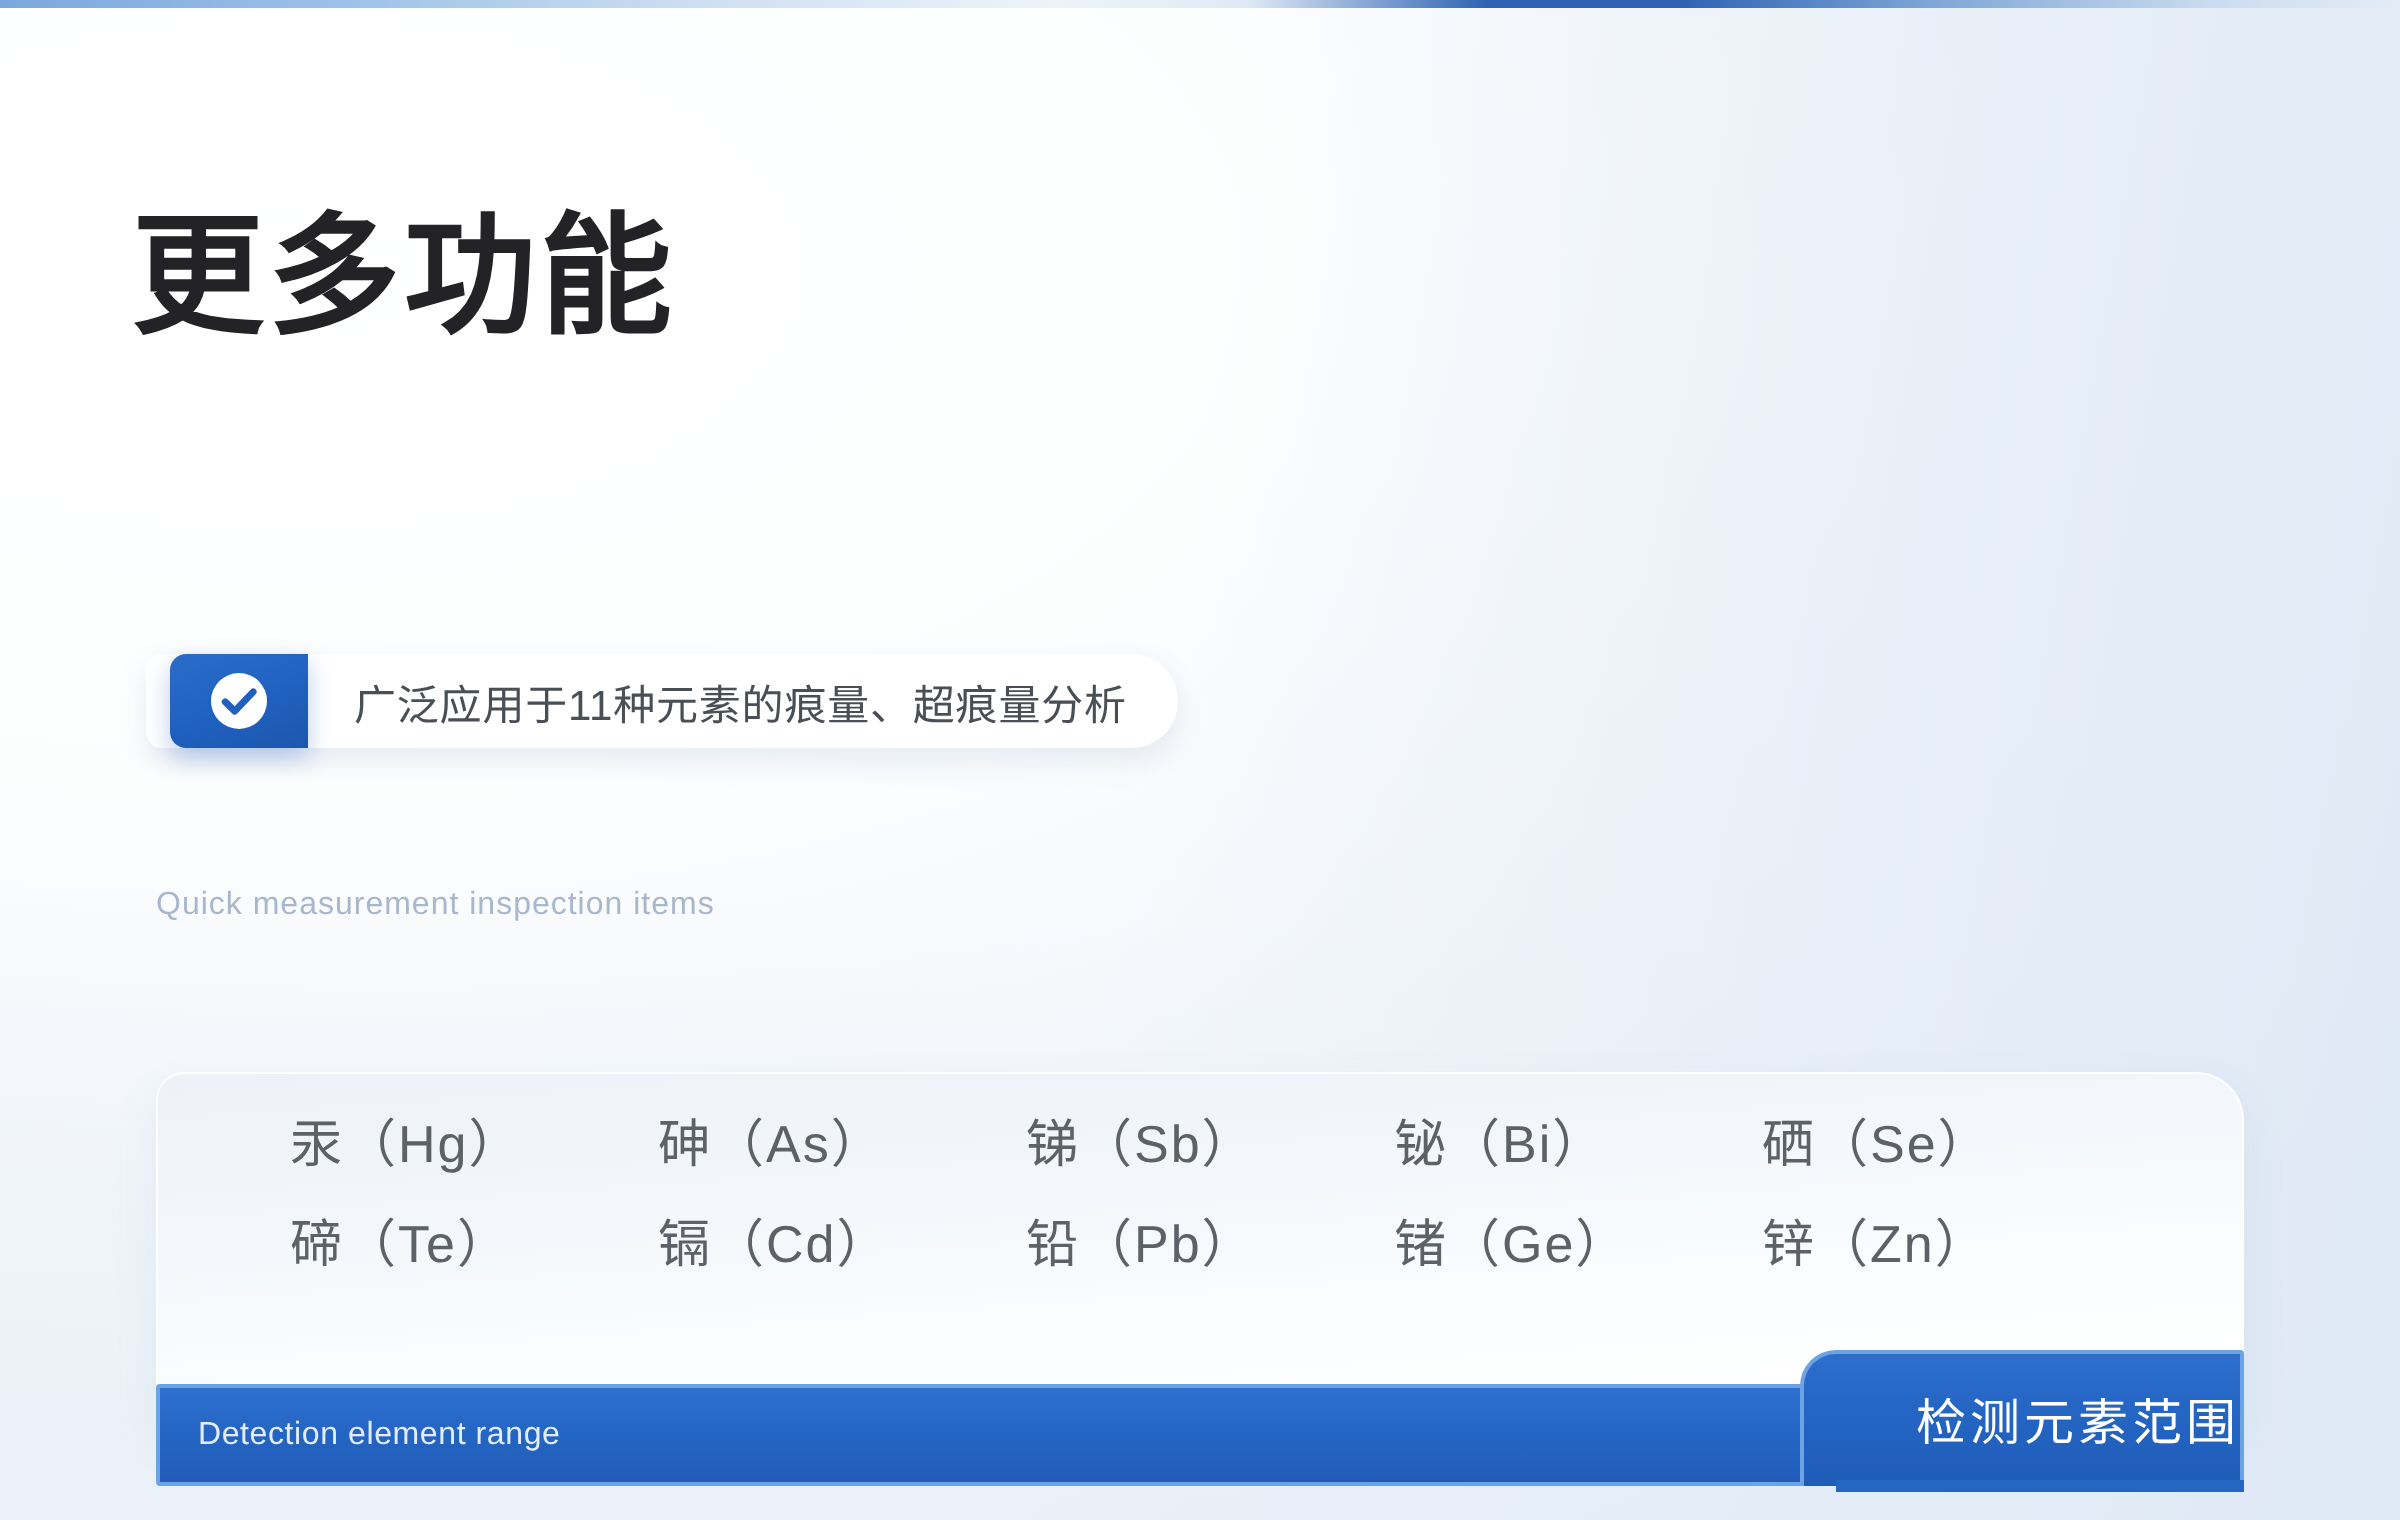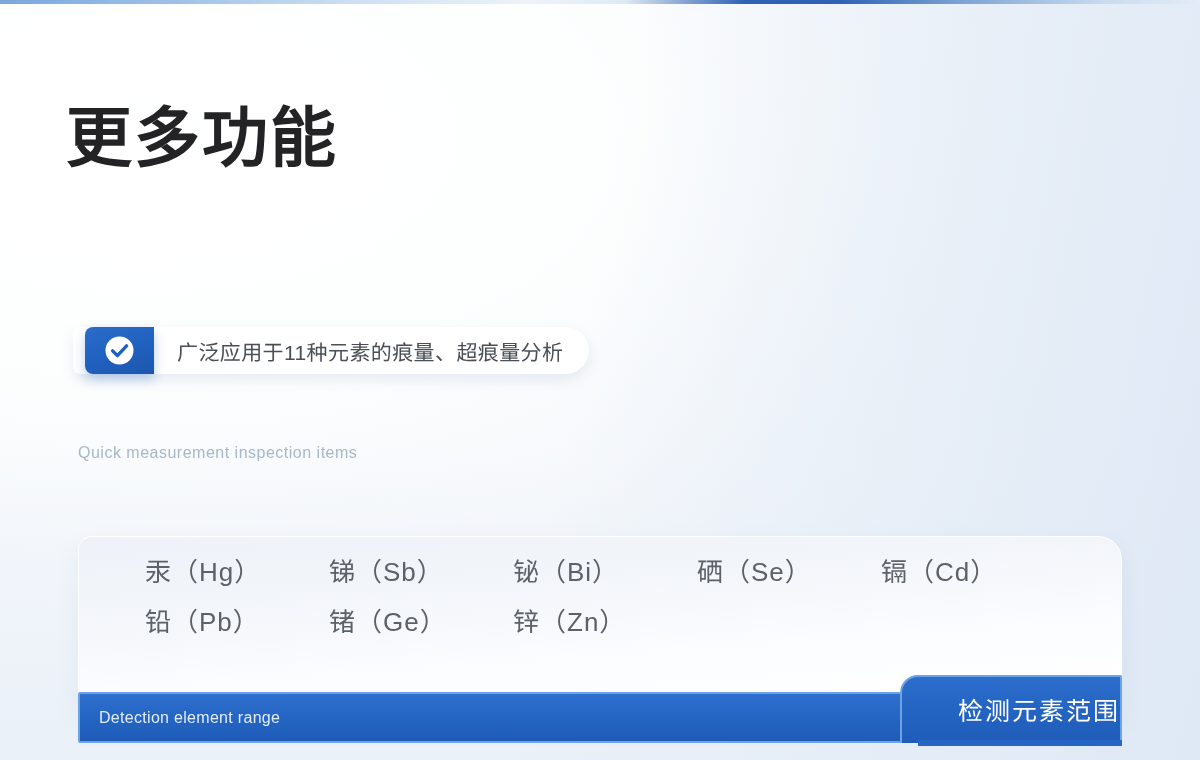--- a/index.html
+++ b/index.html
@@ -238,23 +238,25 @@
       <span class="tagline-text">广泛应用于11种元素的痕量、超痕量分析</span>
     </div>
   </div>
 
   <div class="subcaption">Quick measurement inspection items</div>
 
   <section class="card" id="card-elements">
     <div class="card-body">
       <div class="elements-grid">
         <span class="element-cell">汞（Hg）</span>
+        <span class="element-cell">砷（As）</span>
         <span class="element-cell">锑（Sb）</span>
         <span class="element-cell">铋（Bi）</span>
         <span class="element-cell">硒（Se）</span>
+        <span class="element-cell">碲（Te）</span>
         <span class="element-cell">镉（Cd）</span>
         <span class="element-cell">铅（Pb）</span>
         <span class="element-cell">锗（Ge）</span>
         <span class="element-cell">锌（Zn）</span>
       </div>
     </div>
 
     <div class="footer-bar">
       <span class="footer-bar-en">Detection element range</span>
     </div>

